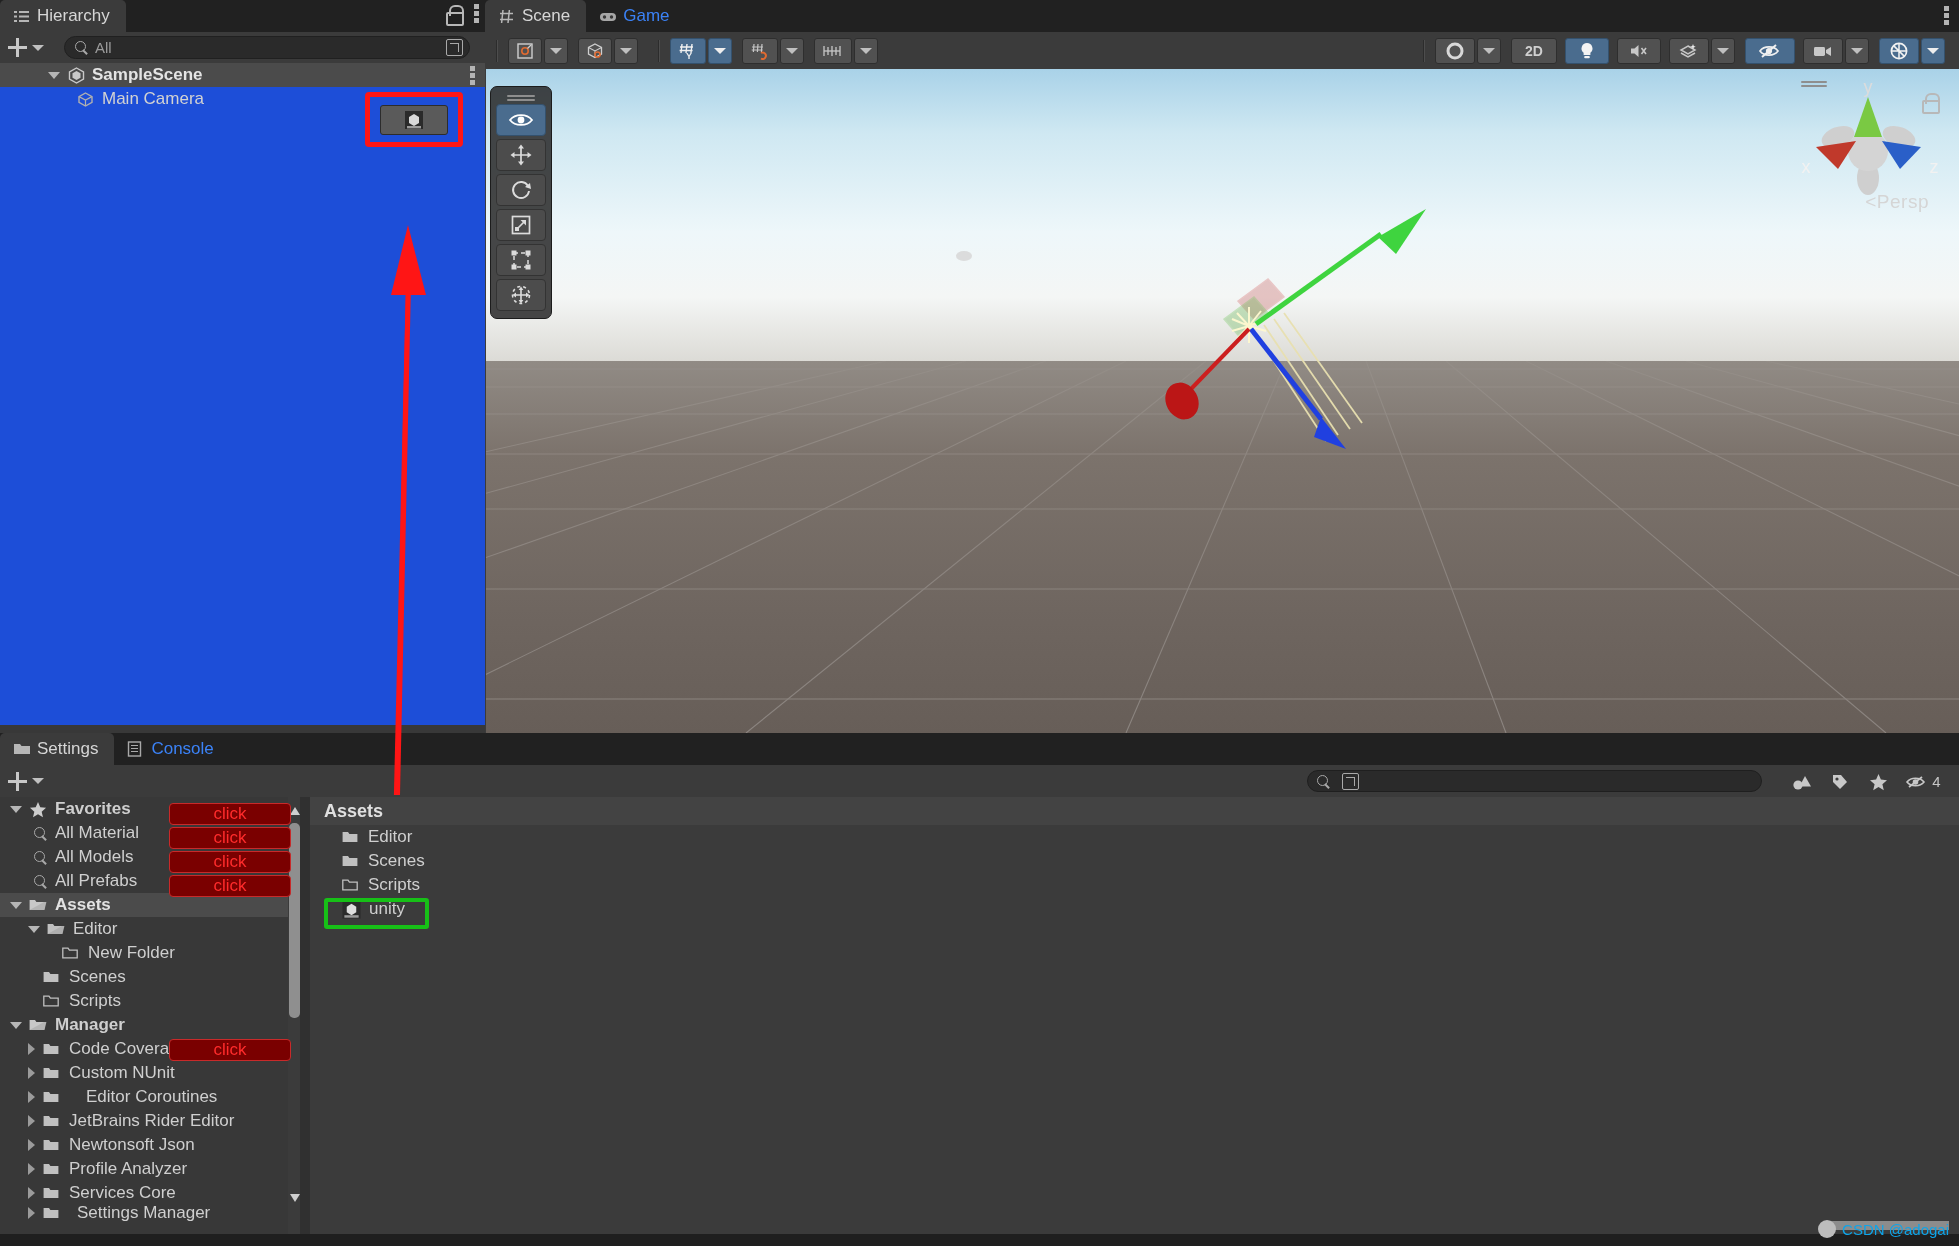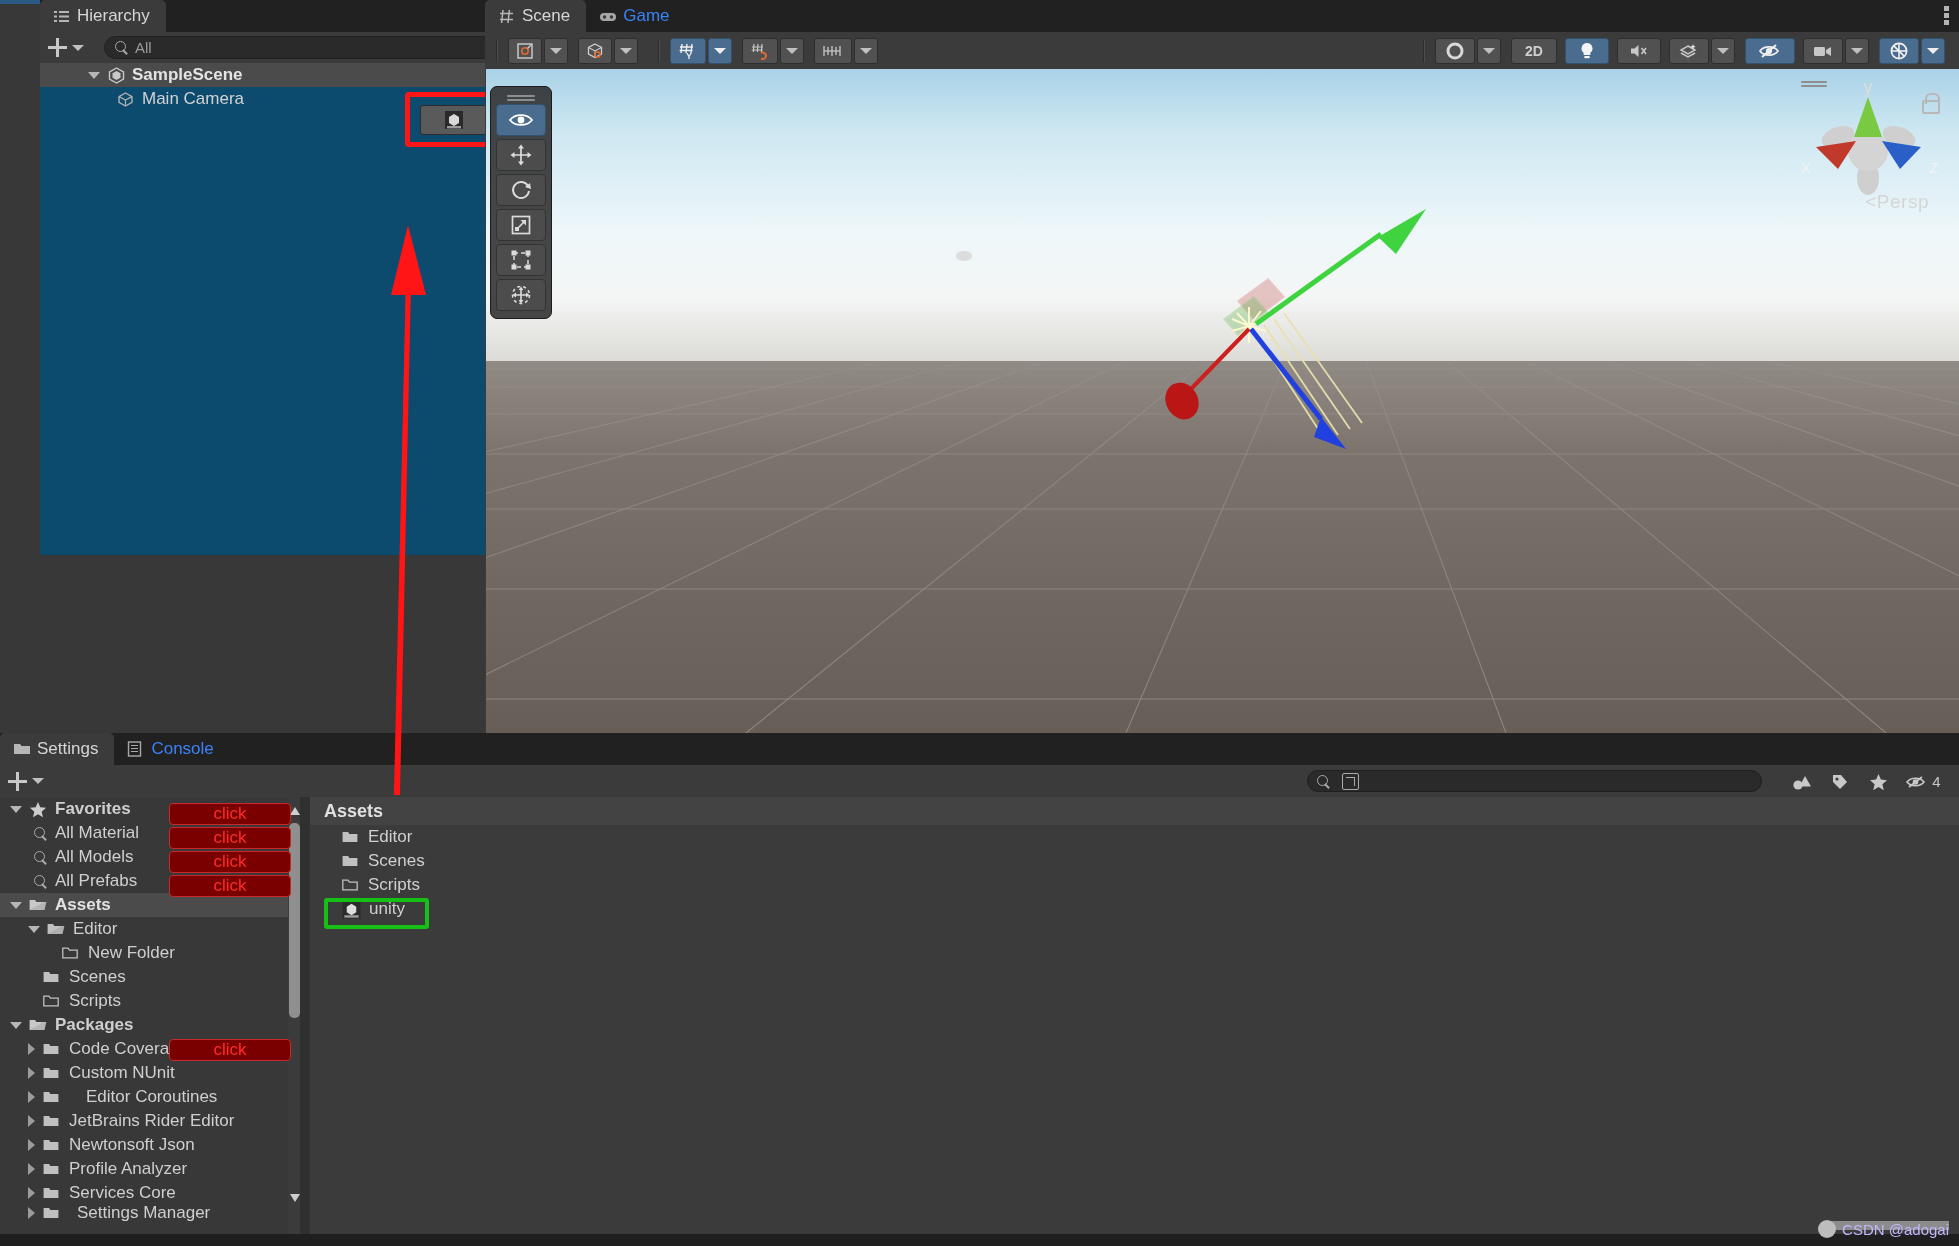--- a/index.html
+++ b/index.html
@@ -17,21 +17,21 @@
   .tab {
     height: 32px; display:flex; align-items:center; gap:7px;
     padding: 0 16px 0 13px; font-size: 17px; color:#3b82f6;
     background: transparent; border-top-left-radius:5px; border-top-right-radius:5px;
     white-space:nowrap;
   }
   .tab.active { background:#3b3b3b; color:#d6d6d6; }
   .tab .tico { display:inline-block; width:17px; height:17px; position:relative; opacity:.88; }
 
   
-  #hierarchy { left:0; top:0; width:485px; height:555px; background:#0c4a6e;margin-left:40px; }
+  #hierarchy { left:0; top:0; width:485px; height:725px; background:#1d4ed8; }
   #hier-tabstrip { left:0; top:0; width:485px; }
   #hier-tools { position:absolute; right:6px; top:4px; display:flex; align-items:center; gap:13px; }
   .lock-ico { width:16px; height:18px; position:relative; }
   .lock-ico::before { content:""; position:absolute; left:1px; top:7px; width:14px; height:10px; border:2px solid #b8b8b8; border-radius:2px; }
   .lock-ico::after { content:""; position:absolute; left:4px; top:0px; width:11px; height:9px; border:2px solid #b8b8b8; border-bottom:none; border-radius:6px 6px 0 0; }
   .kebab { width:5px; height:19px; display:flex; flex-direction:column; justify-content:space-between; }
   .kebab i { display:block; width:5px; height:5px; background:#b4b4b4; }
 
   #hier-toolbar { position:absolute; left:0; top:32px; width:485px; height:31px; background:#3b3b3b; display:flex; align-items:center; }
   .plus-btn { display:flex; align-items:center; gap:5px; margin-left:8px; }
@@ -117,21 +117,21 @@
   
   .click-badge {
     position:absolute; background:#7a0000; border:1px solid #c82a2a; border-radius:4px;
     color:#ff2b2b; font-size:17px; display:flex; align-items:center; justify-content:center;
     height:22px; width:122px;
   }
   .redbox { position:absolute; border:5px solid #ff1515; border-radius:4px; }
   .greenbox { position:absolute; border:4px solid #17c017; border-radius:3px; }
   #redarrow { position:absolute; left:370px; top:165px; width:60px; height:630px; }
 
-  #watermark { position:absolute; right:10px; bottom:8px; display:flex; align-items:center; gap:6px; color:#c4b5fd; font-size:15px; }
+  #watermark { position:absolute; right:10px; bottom:8px; display:flex; align-items:center; gap:6px; color:#0ea5e9; font-size:15px; }
   #wm-dot { width:18px;height:18px;border-radius:50%;background:#bdbdbd; }
   #wm-bar { position:absolute; right:10px; bottom:16px; width:120px; height:9px; background:#cfcfcf; opacity:.55; }
 
   #bottombar { position:absolute; left:0; bottom:0; width:1959px; height:12px; background:#1f1f1f; }
   #topstrip2 { position:absolute; left:0; top:0; width:485px; height:4px; background:#2a5b87; }
 </style>
 </head>
 <body>
 
 <div id="root">
@@ -679,21 +679,21 @@
     </div>
 
     <div class="prow">
       <span style="width:10px"></span>
         <span class="tri-d"></span>
       <span style="width:7px"></span>
       <svg class="folder" viewBox="0 0 18 14">
           <path d="M0.6,2 L6,2 L7.4,4 L15,4 L15,12 L0.6,12 Z" fill="#c8c8c8"></path>
           <path d="M15,4 L17.4,4 L15.5,12 L0.6,12 Z" fill="#b4b4b4"></path>
         </svg>
-      <span style="margin-left:8px;font-weight:bold">Packages</span>
+      <span style="margin-left:8px;font-weight:bold">Manager</span>
     </div>
     <div class="prow">
       <span style="width:28px"></span>
         <span class="tri-r"></span>
       <span style="width:8px"></span>
       <svg class="folder" viewBox="0 0 18 14">
           <path d="M0.6,2 L6,2 L7.4,4 L15.4,4 L15.4,12 L0.6,12 Z" fill="#c0c0c0"></path>
         </svg>
       <span style="margin-left:8px">Code Coverage</span>
     </div>

